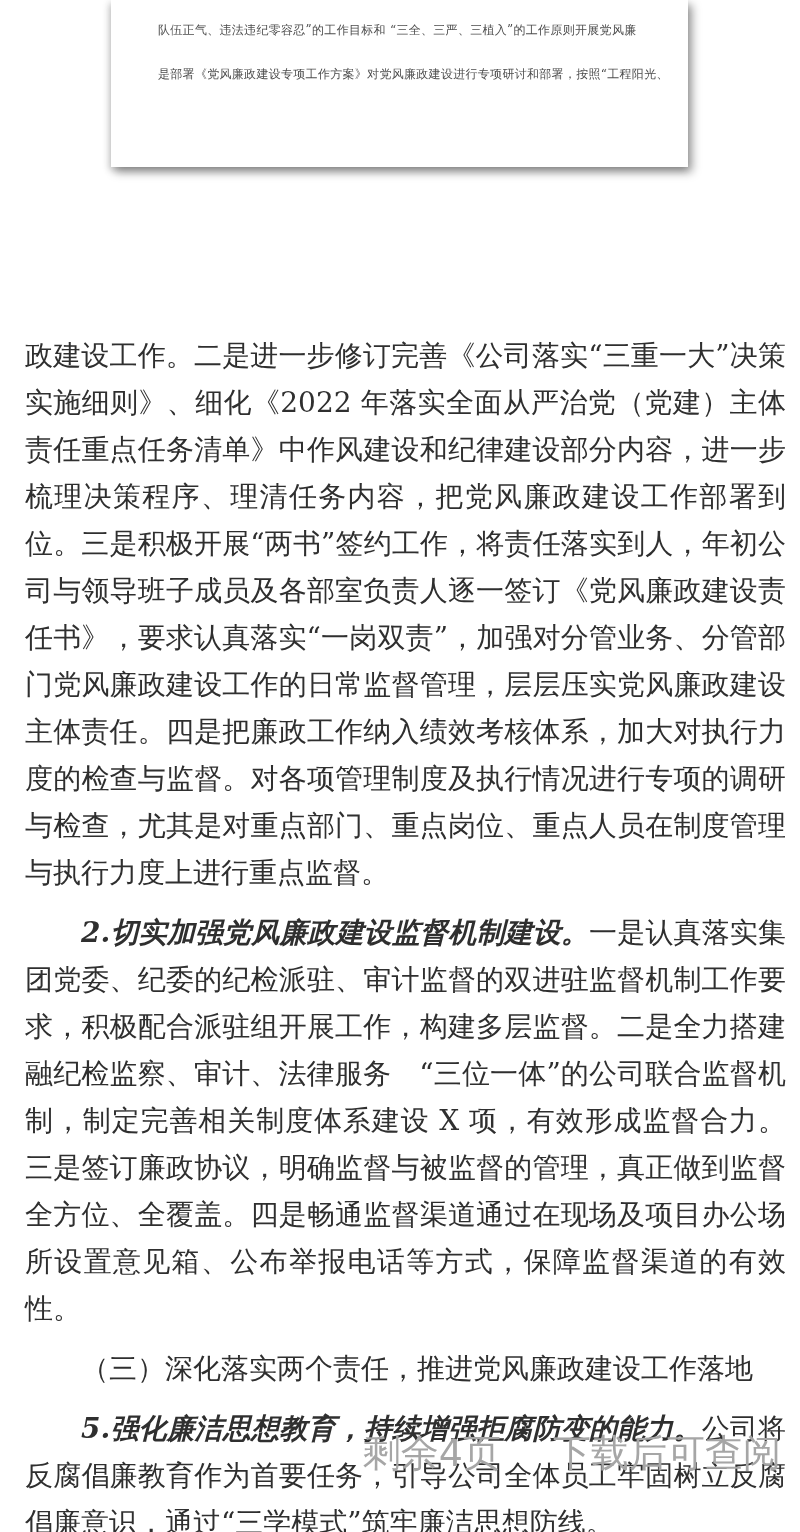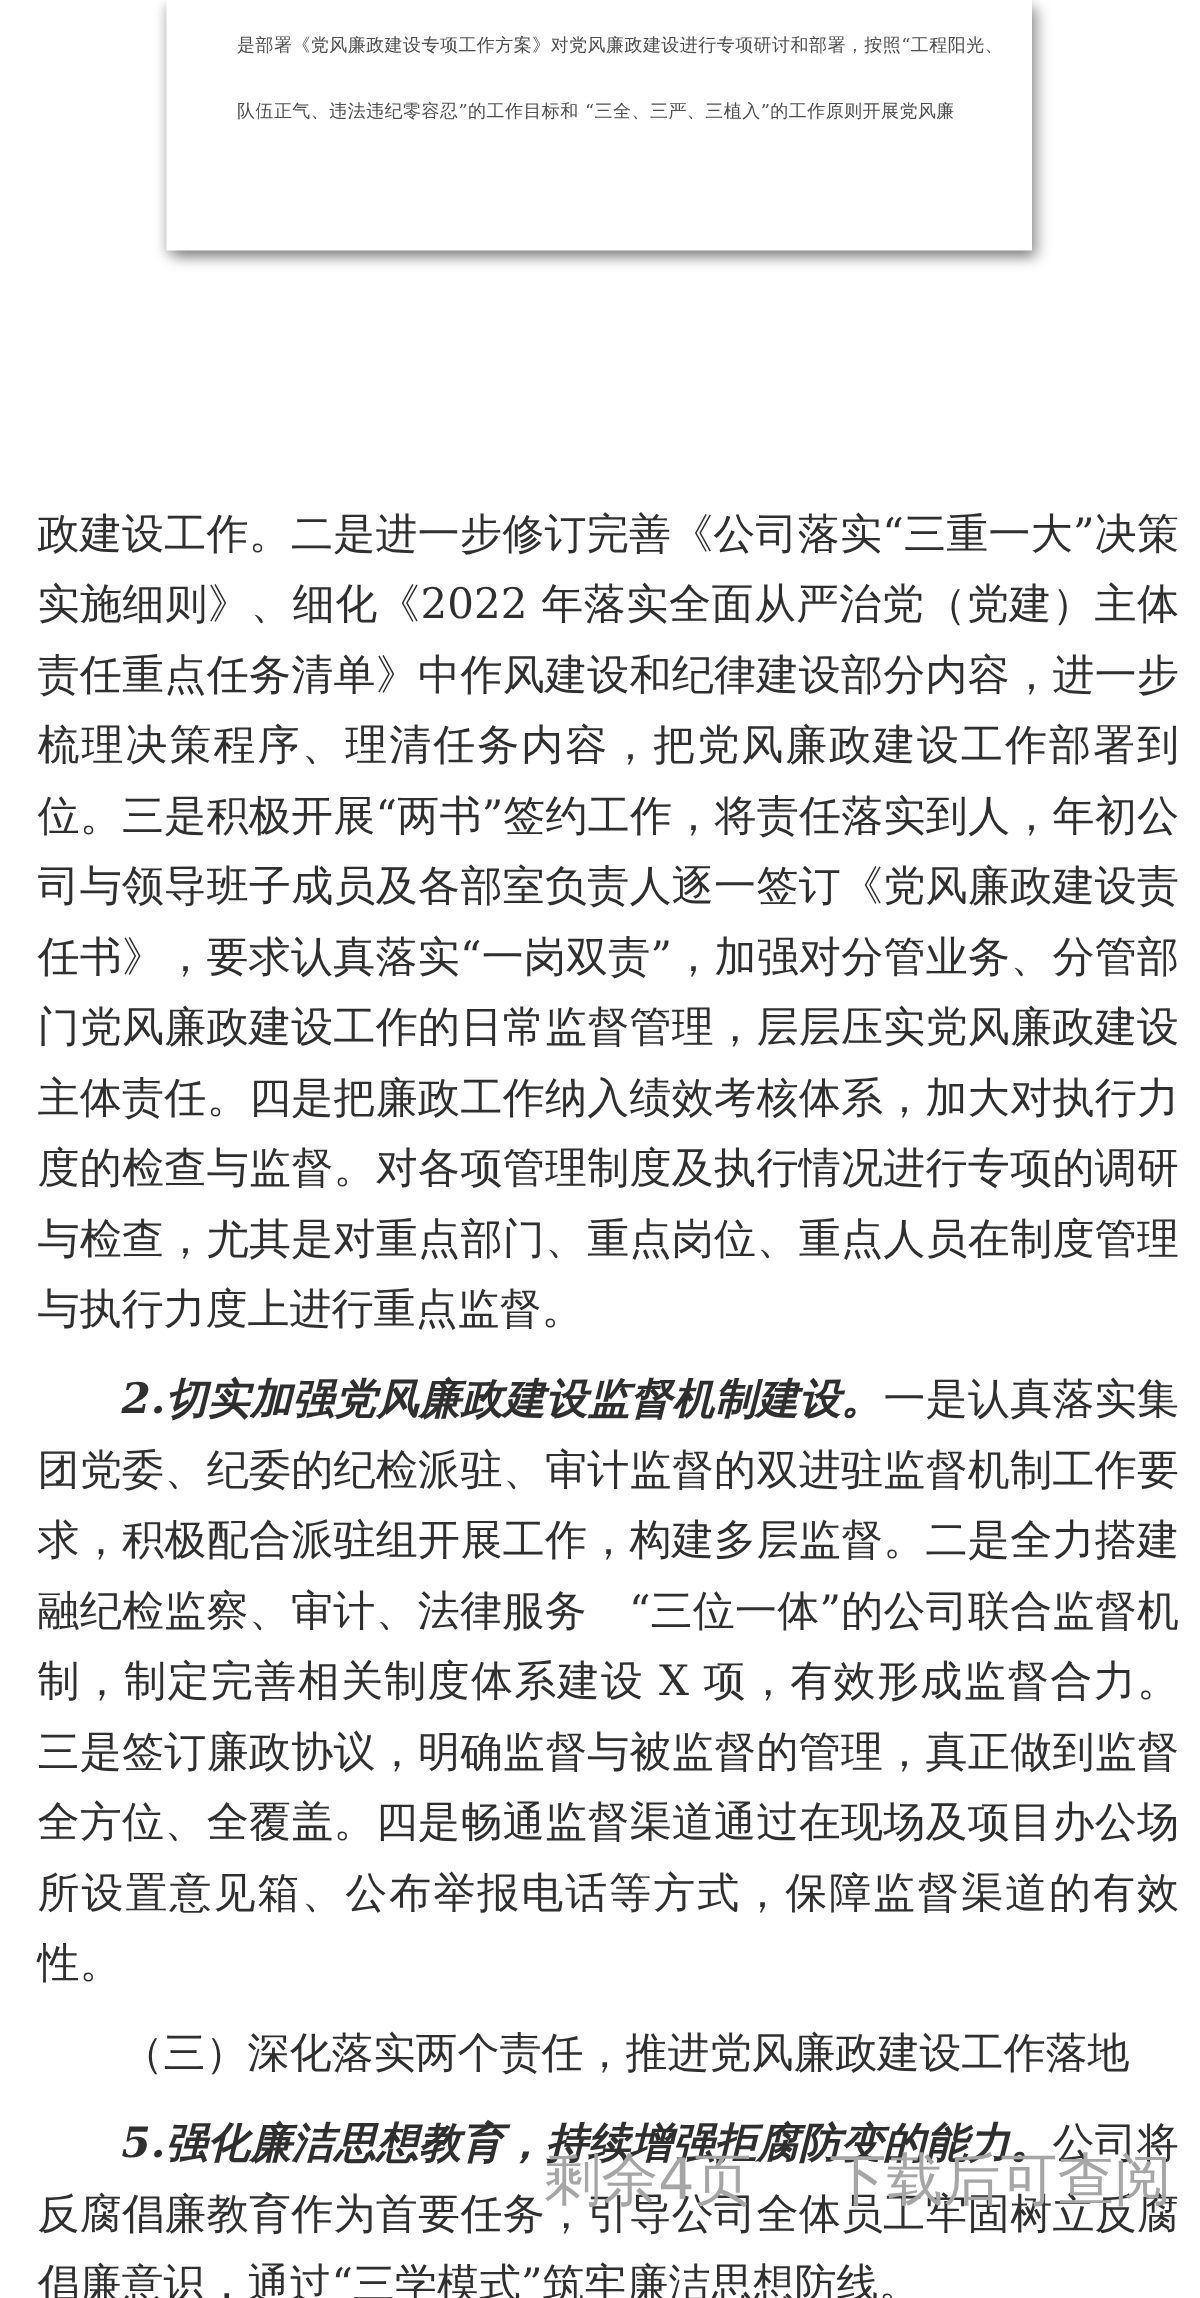--- a/index.html
+++ b/index.html
@@ -61,22 +61,22 @@
     color: #a6a6a6;
     white-space: nowrap;
   }
   .footer .dl { margin-left: 52px; }
 </style>
 </head>
 <body>
 
 <div class="preview-card">
   <p class="preview-text">
+    <span>队伍正气、违法违纪零容忍”的工作目标和 “三全、三严、三植入”的工作原则开展党风廉</span>
     <span>是部署《党风廉政建设专项工作方案》对党风廉政建设进行专项研讨和部署，按照“工程阳光、</span>
-    <span>队伍正气、违法违纪零容忍”的工作目标和 “三全、三严、三植入”的工作原则开展党风廉</span>
   </p>
 </div>
 
 <main class="doc-body">
   <p class="para continuation"><span class="lead"></span><span>政建设工作。二是进一步修订完善《公司落实“三重一大”决策实施细则》、细化《2022 年落实全面从严治党（党建）主体责任重点任务清单》中作风建设和纪律建设部分内容，进一步梳理决策程序、理清任务内容，把党风廉政建设工作部署到位。三是积极开展“两书”签约工作，将责任落实到人，年初公司与领导班子成员及各部室负责人逐一签订《党风廉政建设责任书》，要求认真落实“一岗双责”，加强对分管业务、分管部门党风廉政建设工作的日常监督管理，层层压实党风廉政建设主体责任。四是把廉政工作纳入绩效考核体系，加大对执行力度的检查与监督。对各项管理制度及执行情况进行专项的调研与检查，尤其是对重点部门、重点岗位、重点人员在制度管理与执行力度上进行重点监督。</span></p>
 
   <p class="para"><span class="lead">2.切实加强党风廉政建设监督机制建设。</span><span>一是认真落实集团党委、纪委的纪检派驻、审计监督的双进驻监督机制工作要求，积极配合派驻组开展工作，构建多层监督。二是全力搭建融纪检监察、审计、法律服务　“三位一体”的公司联合监督机制，制定完善相关制度体系建设 X 项，有效形成监督合力。三是签订廉政协议，明确监督与被监督的管理，真正做到监督全方位、全覆盖。四是畅通监督渠道通过在现场及项目办公场所设置意见箱、公布举报电话等方式，保障监督渠道的有效性。</span></p>
 
   <p class="para heading">（三）深化落实两个责任，推进党风廉政建设工作落地</p>
 

